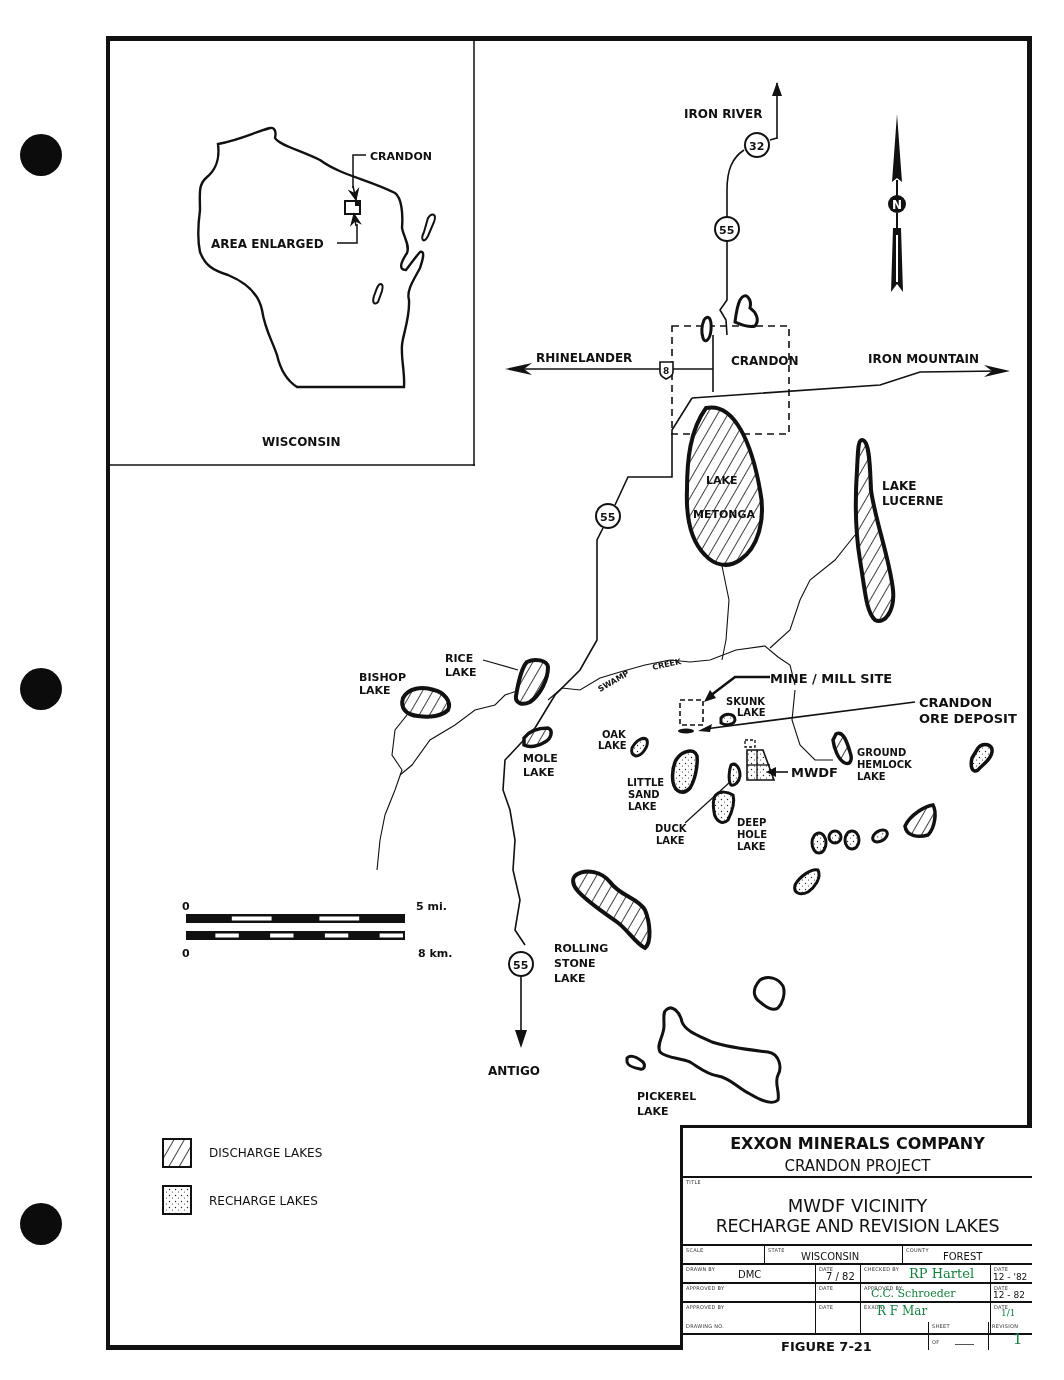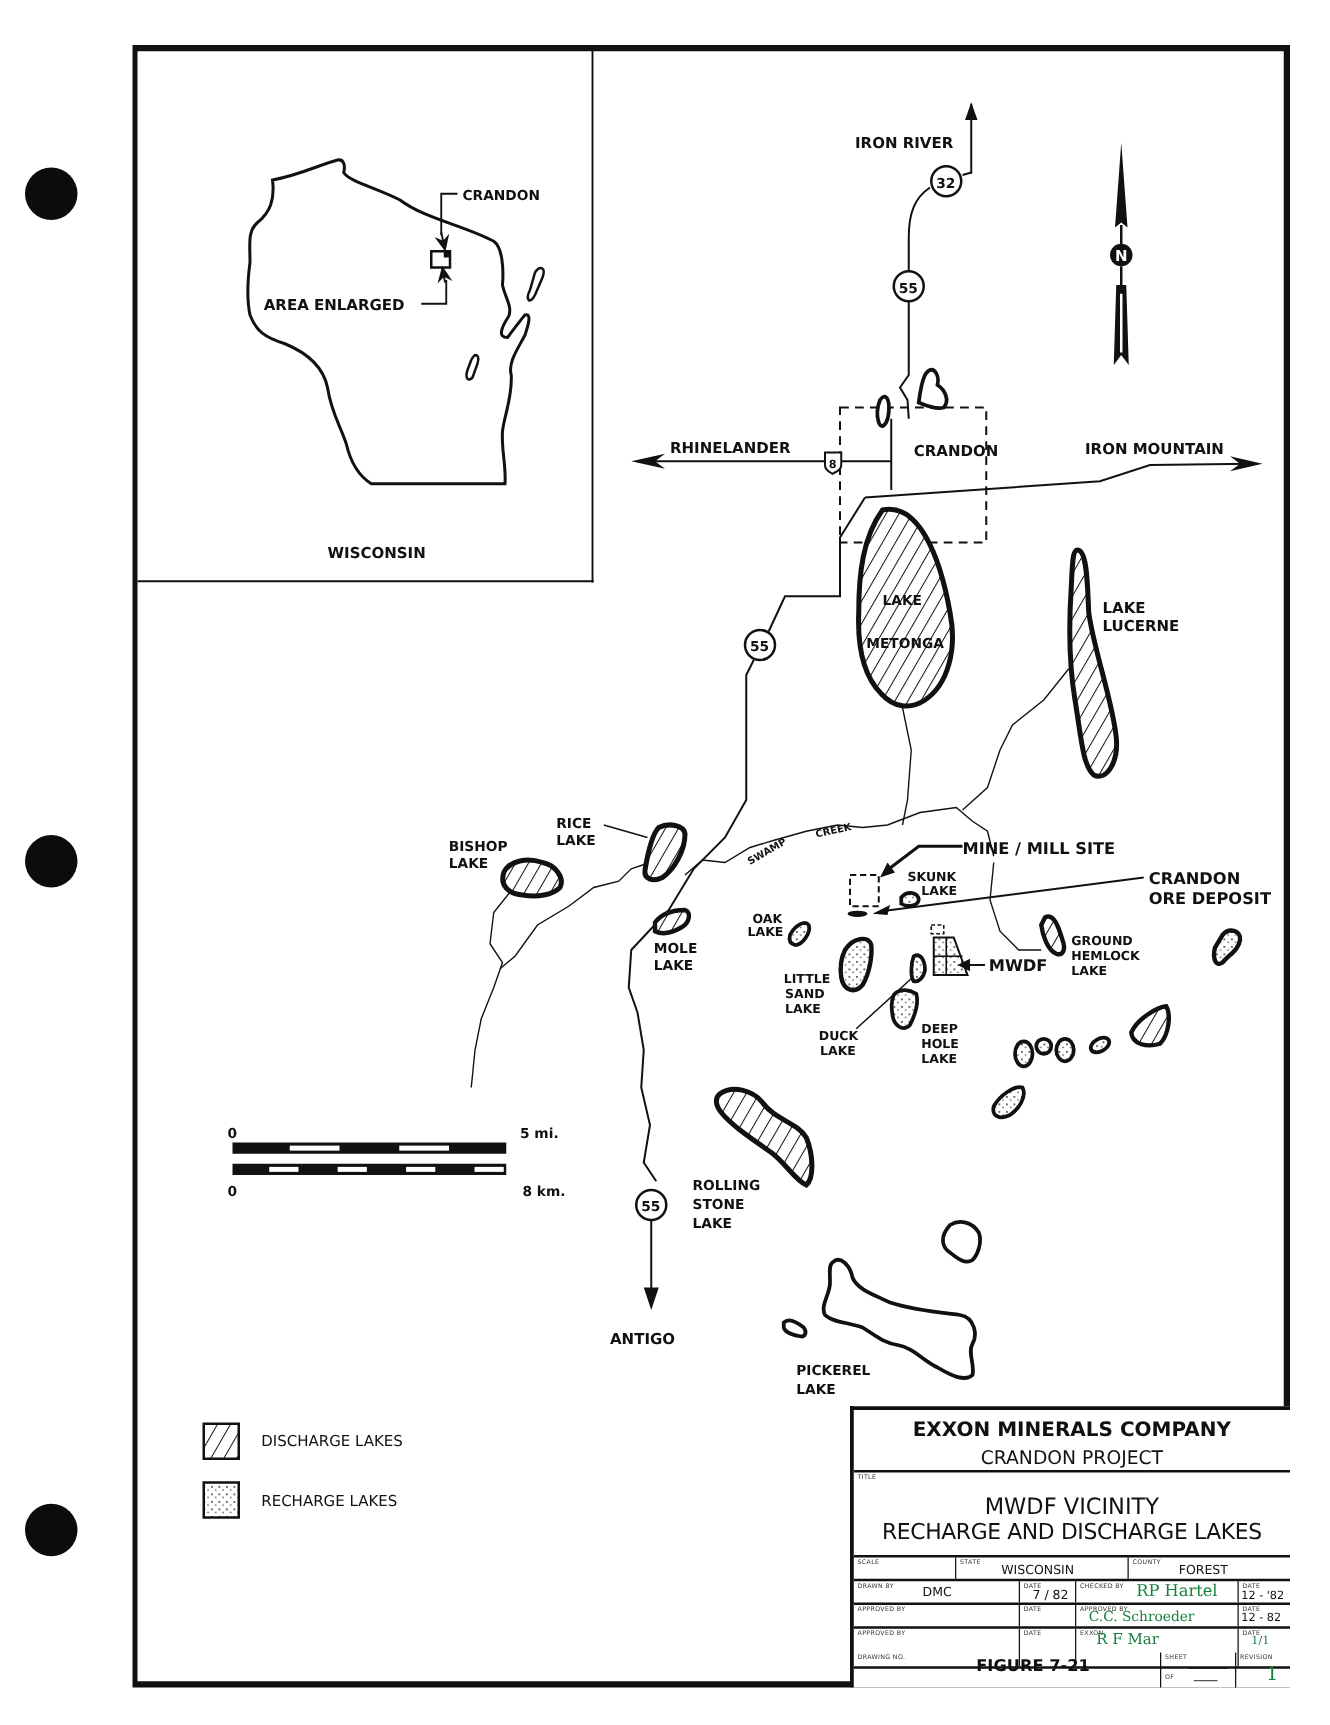--- a/index.html
+++ b/index.html
@@ -250,21 +250,21 @@
 </svg>
 
 <div class="tb">
   <div class="row" style="top:0; height:50px;">
     <div class="val" style="left:0; right:0; text-align:center; top:6px; font-size:16px;">EXXON MINERALS COMPANY</div>
     <div class="val" style="left:0; right:0; text-align:center; top:29px; font-size:15px; font-weight:normal;">CRANDON PROJECT</div>
   </div>
   <div class="row" style="top:50px; height:68px;padding-left:16px;">
     <span class="tiny">TITLE</span>
     <div class="val" style="left:0; right:0; text-align:center; top:17px; font-size:18px; font-weight:normal;">MWDF VICINITY</div>
-    <div class="val" style="left:0; right:0; text-align:center; top:38px; font-size:17.5px; font-weight:normal; letter-spacing:-0.3px;">RECHARGE AND DISCHARGE LAKES</div>
+    <div class="val" style="left:0; right:0; text-align:center; top:38px; font-size:17.5px; font-weight:normal; letter-spacing:-0.3px;">RECHARGE AND REVISION LAKES</div>
   </div>
   <div class="row" style="top:118px; height:19px;">
     <div class="cell" style="left:0; width:82px;">
         <span class="tiny">SCALE</span>
       </div>
     <div class="cell" style="left:82px; width:138px;">
         <span class="tiny">STATE</span>
       <div class="val" style="left:36px; top:5px; font-size:10px; font-weight:normal;">WISCONSIN</div>
       </div>
     <div class="cell" style="left:220px; width:132px; border-right:none;">
@@ -318,21 +318,21 @@
       <div class="hand" style="left:16px; top:1px; font-size:12px;">R F Mar</div>
       </div>
     <div class="cell" style="left:308px; width:44px; border-right:none;">
         <span class="tiny">DATE</span>
       <div class="hand" style="left:10px; top:5px; font-size:9px;">1/1</div>
       </div>
   </div>
   <div class="row" style="top:194px; height:28px; border-bottom:none;">
     <div class="cell" style="left:0; width:246px;">
         <span class="tiny">DRAWING NO.</span>
-      <div class="val" style="left:98px; top:4px; font-size:13px;">FIGURE 7-21</div>
+      <div class="val" style="left:98px; top:17px; font-size:13px;">FIGURE 7-21</div>
       </div>
     <div class="cell" style="left:246px; width:60px;">
         <span class="tiny">SHEET</span>
       <span class="tiny" style="top:17px;">OF</span>
       <div style="position:absolute; left:22px; right:6px; top:12px; border-top:1px solid #111;"></div>
       <div style="position:absolute; left:26px; right:14px; top:22px; border-top:1px solid #555;"></div>
       </div>
     <div class="cell" style="left:306px; width:46px; border-right:none;">
         <span class="tiny">REVISION</span>
       <div class="hand" style="left:24px; top:8px; font-size:15px;">1</div>

